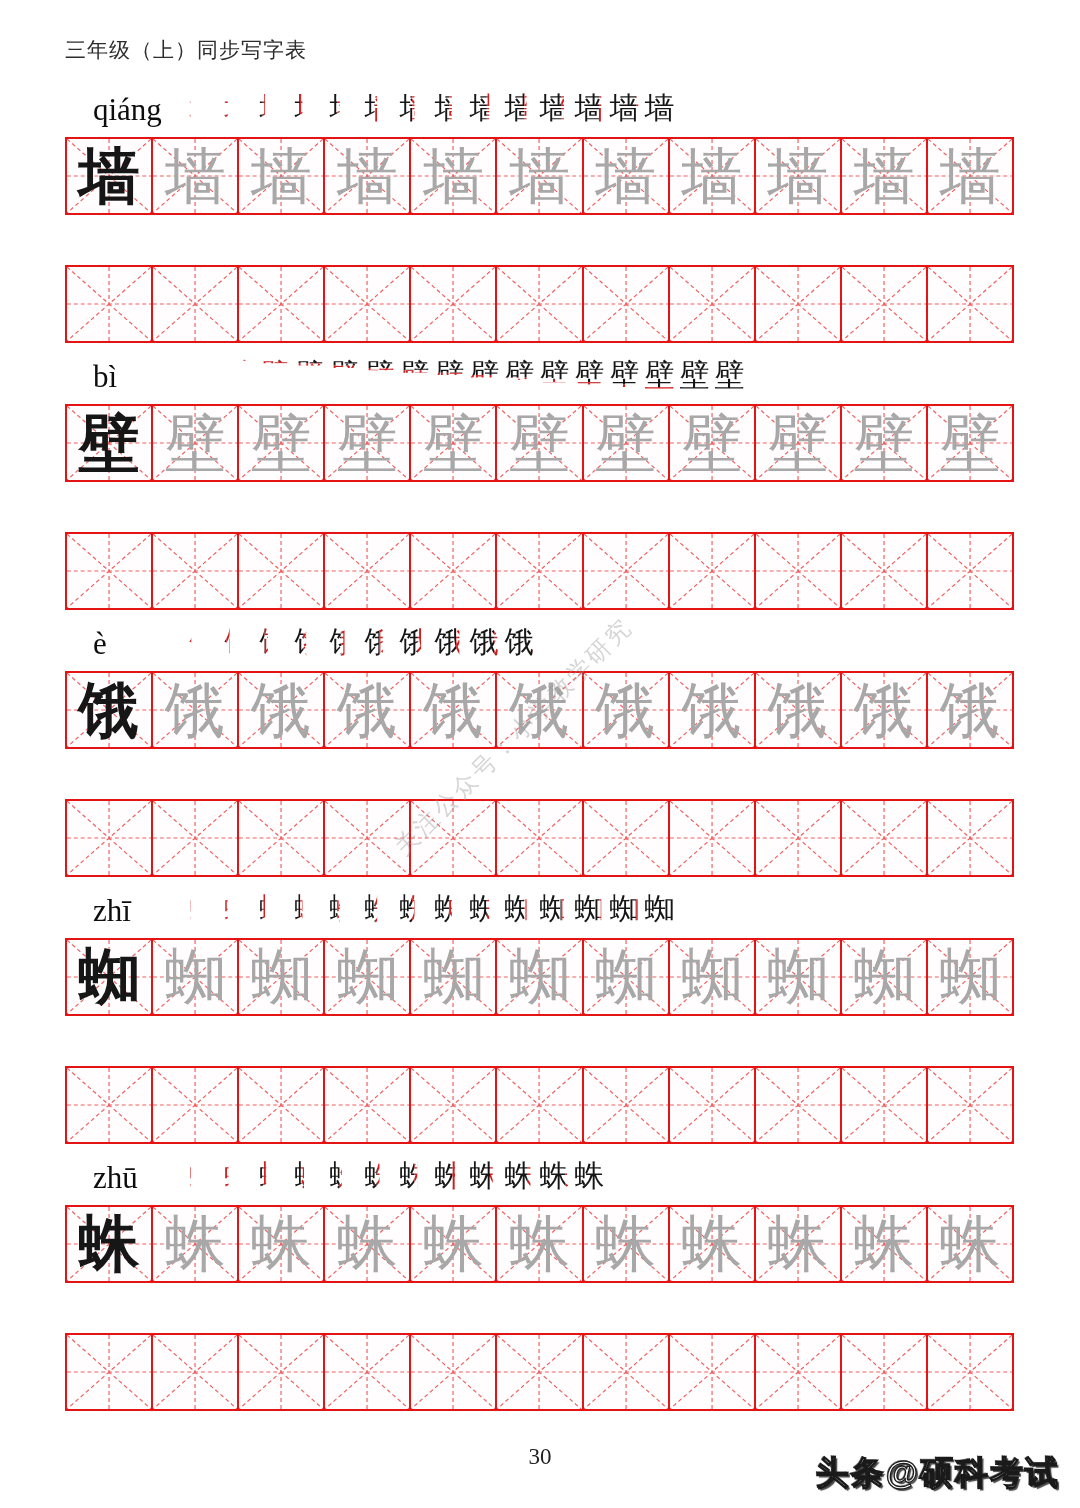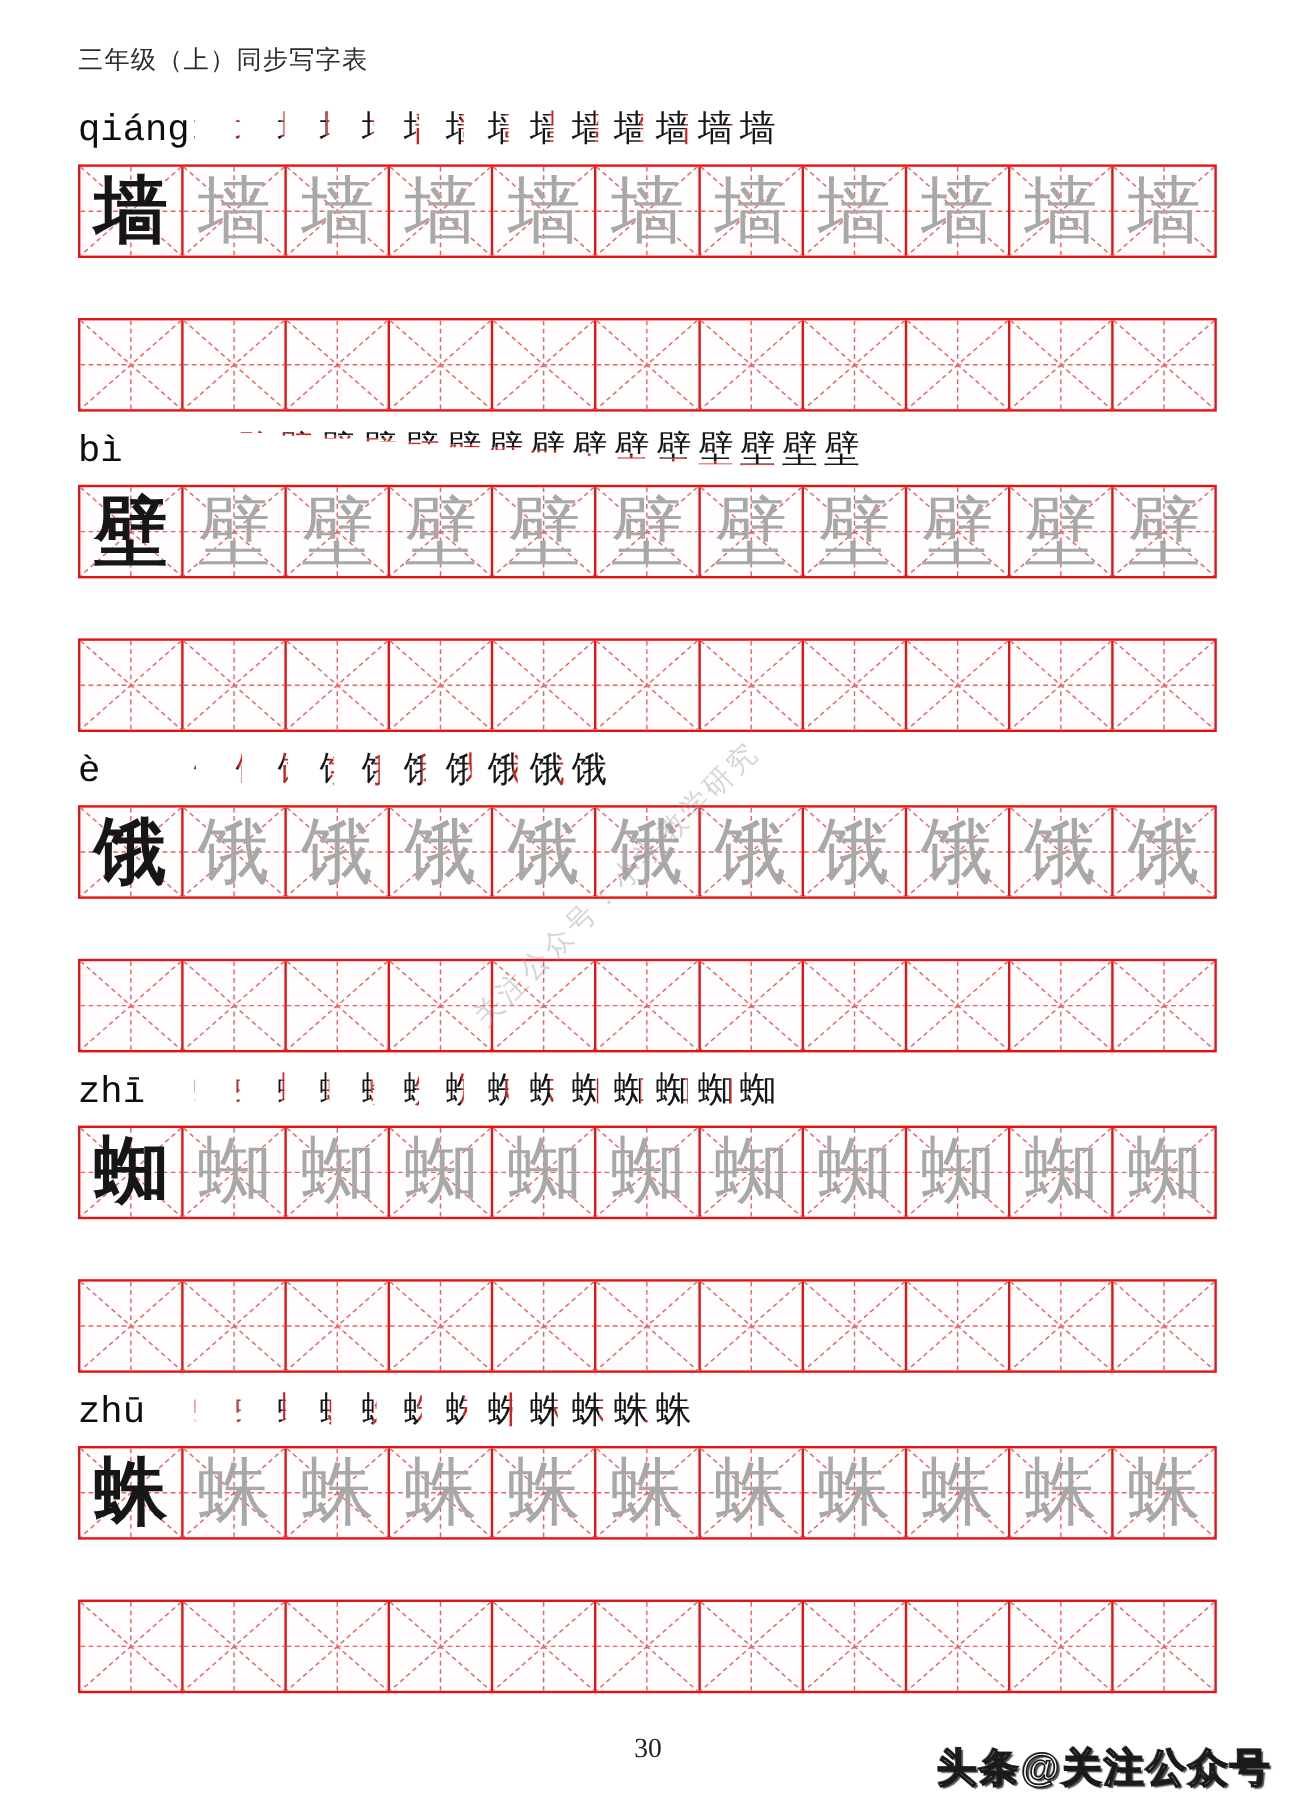--- a/index.html
+++ b/index.html
@@ -31,26 +31,27 @@
   }
   .section{margin-top:8px;}
   .section.first{margin-top:22px;}
   .pline{
     display:flex;
     align-items:flex-end;
     height:48px;
     width:949px;
   }
   .pinyin{
-    font-family:Liberation Mono, monospace;
+    font-family:Liberation Serif, serif;
     font-size:31px;
     line-height:44px;
     color:#0d0d0d;
     width:95px;
     flex:0 0 95px;
+    margin-left:28px;
   }
   .strokes{
     display:flex;
     gap:2px;
     margin-bottom:5px;
   }
   .step{
     position:relative;
     width:33px;height:38px;
     font-size:30px;line-height:38px;
@@ -1383,14 +1384,14 @@
                 <line x1="0" y1="37" x2="86" y2="37"></line>
               </svg>
             </div>
           </div>
         </div>
       </div>
   </div>
 
   <div class="diag-wm">关注公众号：小学教学研究</div>
   <div class="pageno">30</div>
-  <div class="brand">头条@关注公众号</div>
+  <div class="brand">头条@硕科考试</div>
 </div>
 
 </body></html>

